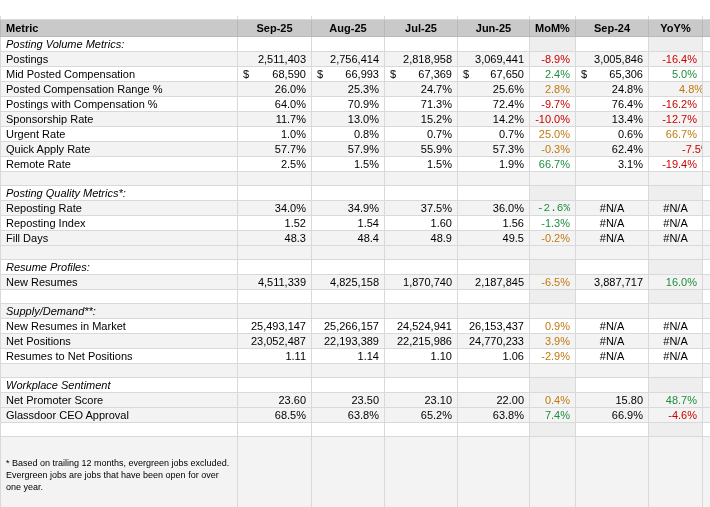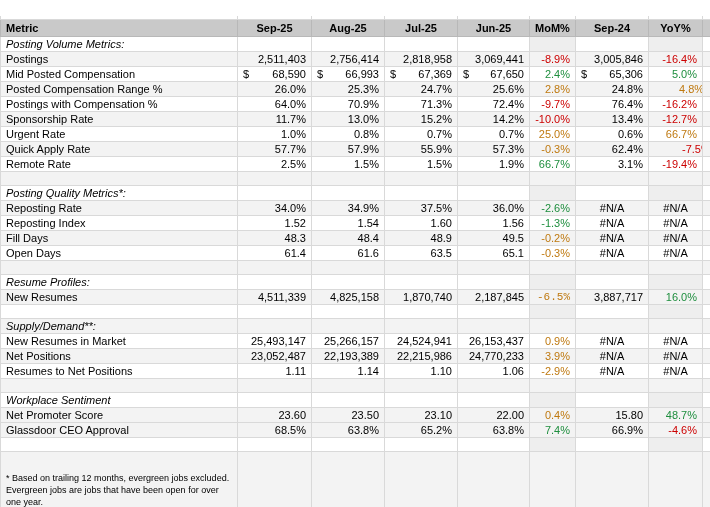--- a/index.html
+++ b/index.html
@@ -248,21 +248,21 @@
         <td class="num forcewhite"></td>
         <td class="num fillgray"></td>
         <td></td>
       </tr>
       <tr class="band">
         <td>Reposting Rate</td>
         <td class="num">34.0%</td>
         <td class="num">34.9%</td>
         <td class="num">37.5%</td>
         <td class="num">36.0%</td>
-        <td class="num" style="color: rgb(30, 142, 62);">-2.6%</td>
+        <td class="num" style="color: rgb(30, 142, 62); font-family: Liberation Mono, monospace;">-2.6%</td>
         <td class="na">#N/A</td>
         <td class="na" style="color: rgb(0, 0, 0);">#N/A</td>
         <td></td>
       </tr>
       <tr>
         <td>Reposting Index</td>
         <td class="num">1.52</td>
         <td class="num">1.54</td>
         <td class="num">1.60</td>
         <td class="num">1.56</td>
@@ -275,31 +275,20 @@
         <td>Fill Days</td>
         <td class="num">48.3</td>
         <td class="num">48.4</td>
         <td class="num">48.9</td>
         <td class="num">49.5</td>
         <td class="num" style="color: rgb(191, 121, 16);">-0.2%</td>
         <td class="na">#N/A</td>
         <td class="na" style="color: rgb(0, 0, 0);">#N/A</td>
         <td></td>
       </tr>
-      <tr>
-        <td>Open Days</td>
-        <td class="num">61.4</td>
-        <td class="num">61.6</td>
-        <td class="num">63.5</td>
-        <td class="num">65.1</td>
-        <td class="num" style="color: rgb(191, 121, 16);">-0.3%</td>
-        <td class="na">#N/A</td>
-        <td class="na" style="color: rgb(0, 0, 0);">#N/A</td>
-        <td></td>
-      </tr>
       <tr class="band">
         <td></td>
         <td class="num"></td>
         <td class="num"></td>
         <td class="num"></td>
         <td class="num"></td>
         <td class="num fillgray"></td>
         <td class="num forcewhite"></td>
         <td class="num fillgray"></td>
         <td></td>
@@ -314,21 +303,21 @@
         <td class="num forcewhite"></td>
         <td class="num fillgray"></td>
         <td></td>
       </tr>
       <tr class="band">
         <td>New Resumes</td>
         <td class="num">4,511,339</td>
         <td class="num">4,825,158</td>
         <td class="num">1,870,740</td>
         <td class="num">2,187,845</td>
-        <td class="num" style="color: rgb(191, 121, 16); font-family: Liberation Mono, monospace;">-6.5%</td>
+        <td class="num" style="color: rgb(191, 121, 16);">-6.5%</td>
         <td class="num">3,887,717</td>
         <td class="num" style="color: rgb(30, 142, 62);">16.0%</td>
         <td></td>
       </tr>
       <tr>
         <td></td>
         <td class="num"></td>
         <td class="num"></td>
         <td class="num"></td>
         <td class="num"></td>

